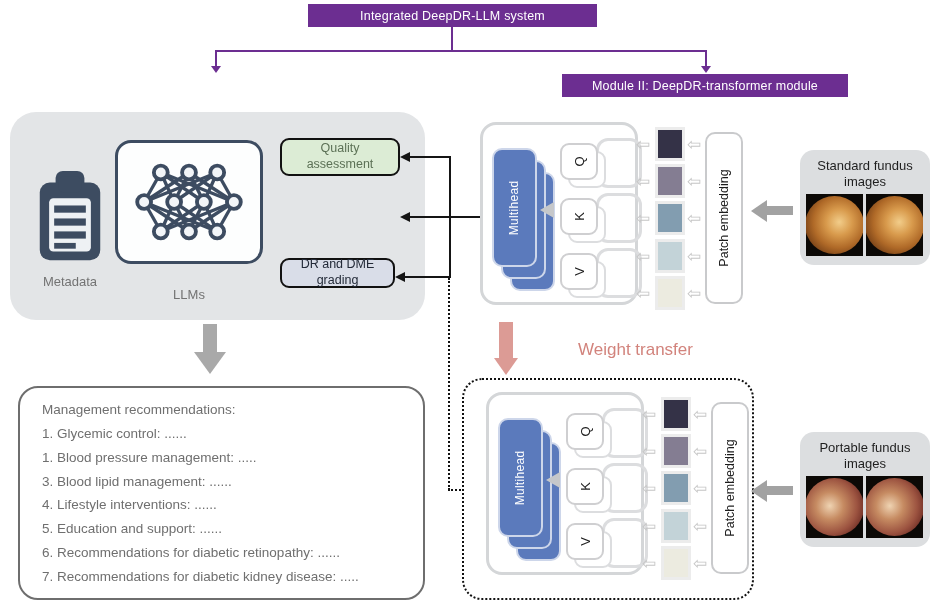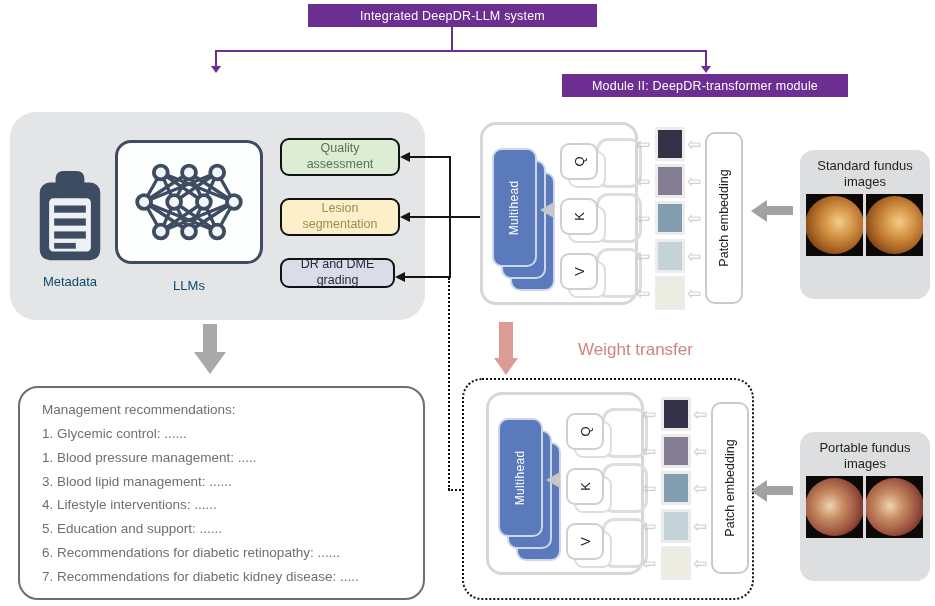--- a/index.html
+++ b/index.html
@@ -9,21 +9,21 @@
   .banner { position:absolute; height:23px; background:#6c2e91; color:#fff;
             display:flex; align-items:center; justify-content:center;
             font-size:12.5px; letter-spacing:.2px; }
 
   .pline { position:absolute; background:#6c2e91; }
   .ptri  { position:absolute; width:0; height:0; border-left:5px solid transparent;
            border-right:5px solid transparent; border-top:7px solid #6c2e91; }
 
   .panel { position:absolute; background:#e3e5e7; border-radius:26px; }
 
-  .icon-label { position:absolute; font-size:13px; color:#0c4a6e; text-align:center; }
+  .icon-label { position:absolute; font-size:13px; color:#737373; text-align:center; }
 
   .llms-box { position:absolute; background:#fdfefe; border:3.5px solid #3d4c61; border-radius:16px;
               display:flex; align-items:center; justify-content:center; }
 
   .task { position:absolute; border:2.5px solid #111; border-radius:9px;
           display:flex; align-items:center; justify-content:center; text-align:center;
           font-size:12.5px; line-height:1.25; padding:2px 6px; }
 
   .bline { position:absolute; background:#151515; }
   .btri  { position:absolute; width:0; height:0; border-top:5.5px solid transparent;
@@ -56,21 +56,21 @@
   .patch-slot { position:absolute; width:30px; height:34px; background:#ececec;
                 display:flex; align-items:center; justify-content:center; }
   .patch-swatch { width:24px; height:28px; }
   .chev { position:absolute; color:#c6c6c6; font-size:17px; line-height:1; }
   .patch-embed { position:absolute; width:38px; background:#fff; border:2.5px solid #c9cacc;
                  border-radius:10px; display:flex; align-items:center; justify-content:center; }
   .patch-embed span { font-size:12.5px; color:#1c1c1c; }
 
   .dotted-wrap { position:absolute; border:2.5px dotted #111; border-radius:20px; background:transparent; }
 
-  .fundus-box { position:absolute; width:130px; height:149px; background:#dcdee0; border-radius:14px;
+  .fundus-box { position:absolute; width:130px; height:115px; background:#dcdee0; border-radius:14px;
                 text-align:center; font-size:13px; color:#1f1f1f; padding-top:8px; line-height:1.25; }
   .fundus-row { position:absolute; left:6px; top:44px; display:flex; gap:3px; }
   .fundus { width:57px; height:62px; background:#0c0906; position:relative; overflow:hidden; }
   .fundus::before { content:''; position:absolute; left:-1px; right:-1px; top:2px; bottom:2px; border-radius:50%; }
   .fundus.std::before  { background:radial-gradient(circle at 58% 45%, #f2cd8a 0%, #d89a4c 28%, #b06a28 55%, #6e3a14 82%, #31180a 100%); }
   .fundus.port::before { background:radial-gradient(circle at 42% 48%, #efd3b2 0%, #c68b62 30%, #9c5340 60%, #63241e 85%, #300d0c 100%); }
 
   .gray-arrow-shaft { position:absolute; background:#a2a2a2; }
   .gray-arrow-head { position:absolute; width:0; height:0; border-top:11px solid transparent;
                      border-bottom:11px solid transparent; border-right:16px solid #a2a2a2; }
@@ -153,27 +153,24 @@
         <circle cx="45" cy="195" r="27"></circle>
           <circle cx="162" cy="195" r="27"></circle>
           <circle cx="278" cy="195" r="27"></circle>
           <circle cx="395" cy="195" r="27"></circle>
         <circle cx="110" cy="310" r="27"></circle>
           <circle cx="220" cy="310" r="27"></circle>
           <circle cx="330" cy="310" r="27"></circle>
       </g>
     </svg>
   </div>
-  <div class="icon-label" style="left:139px; top:278px; width:100px;">LLMs</div>
+  <div class="icon-label" style="left:139px; top:287px; width:100px;">LLMs</div>
 
   <div class="task" style="left: 280px; top: 138px; width: 120px; height: 38px; background: rgb(220, 236, 213); color: rgb(92, 113, 86);">
     <span>Quality assessment</span>
-  </div>
-  <div class="task" style="left: 280px; top: 198px; width: 120px; height: 38px; background: rgb(251, 240, 201); color: rgb(159, 141, 78);">
-    <span>Lesion segmentation</span>
   </div>
   <div class="task" style="left: 280px; top: 258px; width: 115px; height: 30px; background: rgb(217, 221, 232); color: rgb(35, 42, 56);">
     <span>DR and DME grading</span>
   </div>
 
   <div class="bline" style="left:449px; top:156px; width:2px; height:122px;"></div>
   <div class="bline" style="left:409px; top:156px; width:42px; height:2px;"></div>
   <div class="btri" style="left:400px; top:151.5px;"></div>
   <div class="bline" style="left:409px; top:216px; width:79px; height:2px;"></div>
   <div class="btri" style="left:400px; top:211.5px;"></div>

